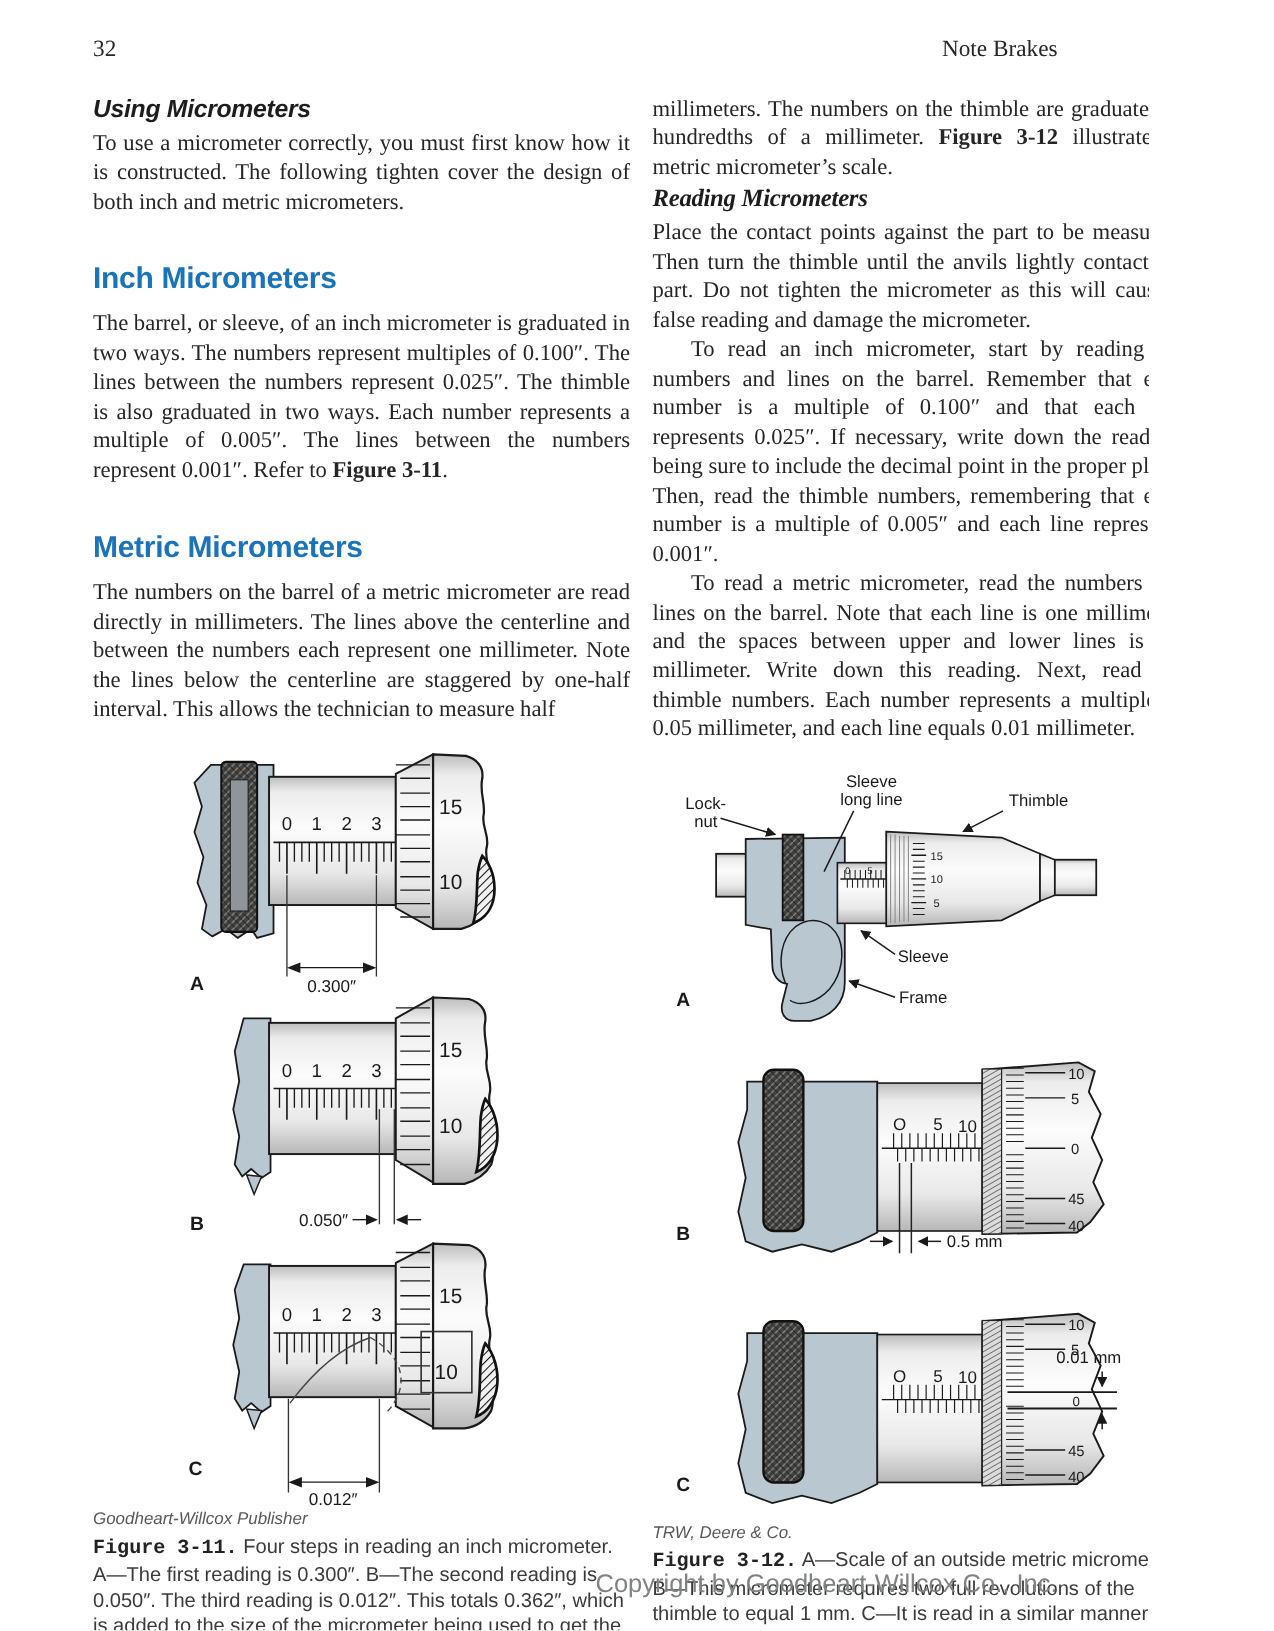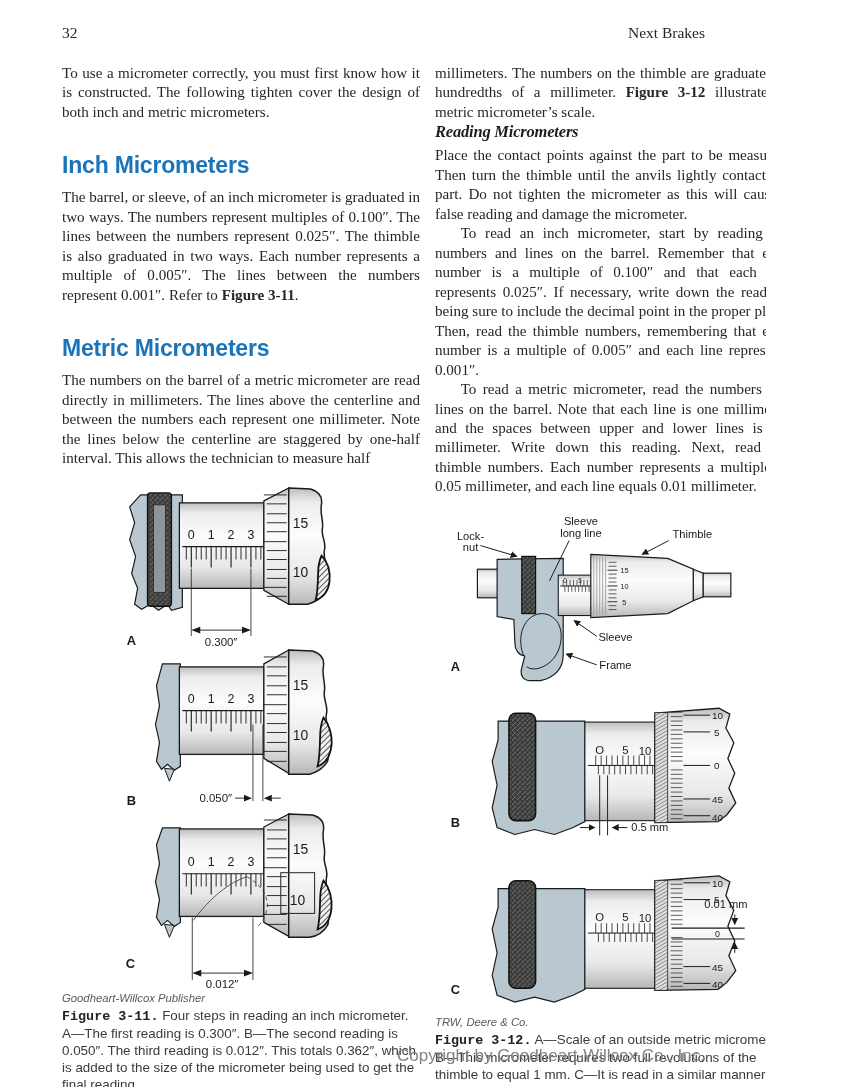--- a/index.html
+++ b/index.html
@@ -3,21 +3,21 @@
 <meta charset="utf-8">
 <style>
   html,body{margin:0;padding:0;background:#ffffff;}
   .page{position:relative;width:766px;height:1087px;background:#fff;box-sizing:border-box;
         padding:24px 61px 0 62px;font-family:"Liberation Serif",serif;color:#262626;overflow:hidden;}
   .hdr{display:flex;justify-content:space-between;font-size:15.5px;margin-bottom:22px;}
   .cols{display:flex;gap:15px;}
   .col-left{width:358px;flex:none;}
   .col-right{width:355px;flex:none;}
   h2.blue{font-family:"Liberation Sans",sans-serif;font-weight:bold;color:#1a74ba;
-          font-size:23px;margin:30px 0 9px 0;letter-spacing:-0.2px;}
+          font-size:20px;margin:30px 0 9px 0;letter-spacing:-0.2px;}
   h3.sub{font-family:"Liberation Sans",sans-serif;font-style:italic;font-weight:bold;
          font-size:16.5px;margin:0 0 4px 0;letter-spacing:-0.2px;color:#1d1d1d;}
   h3.sub.spaced{font-family:Liberation Serif, serif;}
   p.body{font-size:15.1px;line-height:1.29;text-align:justify;margin:0;}
   p.body.indent{text-indent:1.7em;}
   .figwrap{margin-top:10px;}
   .credit{font-family:"Liberation Sans",sans-serif;font-style:italic;font-size:11.3px;
           color:#58595b;text-align:left;margin:1px 2px 3px 0;}
   .caption{font-family:"Liberation Sans",sans-serif;font-size:13.4px;line-height:1.28;
            color:#3a3a3a;margin:0;}
@@ -27,26 +27,27 @@
   svg.fig{display:block;}
   svg.fig text{font-family:"Liberation Sans",sans-serif;fill:#1a1a1a;}
 </style>
 </head>
 <body>
 
 <div class="page">
 
   <div class="hdr">
     <span>32</span>
-    <span>Next Brakes</span>
+    <span>Note Brakes</span>
   </div>
 
   <div class="cols">
 
     <div class="col-left">
+      <h3 class="sub">Using Micrometers</h3>
       <p class="body">To use a micrometer correctly, you must first know how it is constructed. The following tighten cover the design of both inch and metric micrometers.</p>
 
       <h2 class="blue">Inch Micrometers</h2>
       <p class="body"><span>The barrel, or sleeve, of an inch micrometer is graduated in two ways. The numbers represent multiples of 0.100″. The lines between the numbers represent 0.025″. The thimble is also graduated in two ways. Each number represents a multiple of 0.005″. The lines between the numbers represent 0.001″. Refer to </span><b>Figure 3-11</b><span>.</span></p>
 
       <h2 class="blue">Metric Micrometers</h2>
       <p class="body">The numbers on the barrel of a metric micrometer are read directly in millimeters. The lines above the centerline and between the numbers each represent one millimeter. Note the lines below the centerline are staggered by one-half interval. This allows the technician to measure half</p>
 
       <div class="figwrap">
         <svg class="fig" width="358" height="512" viewBox="0 0 360 515">

